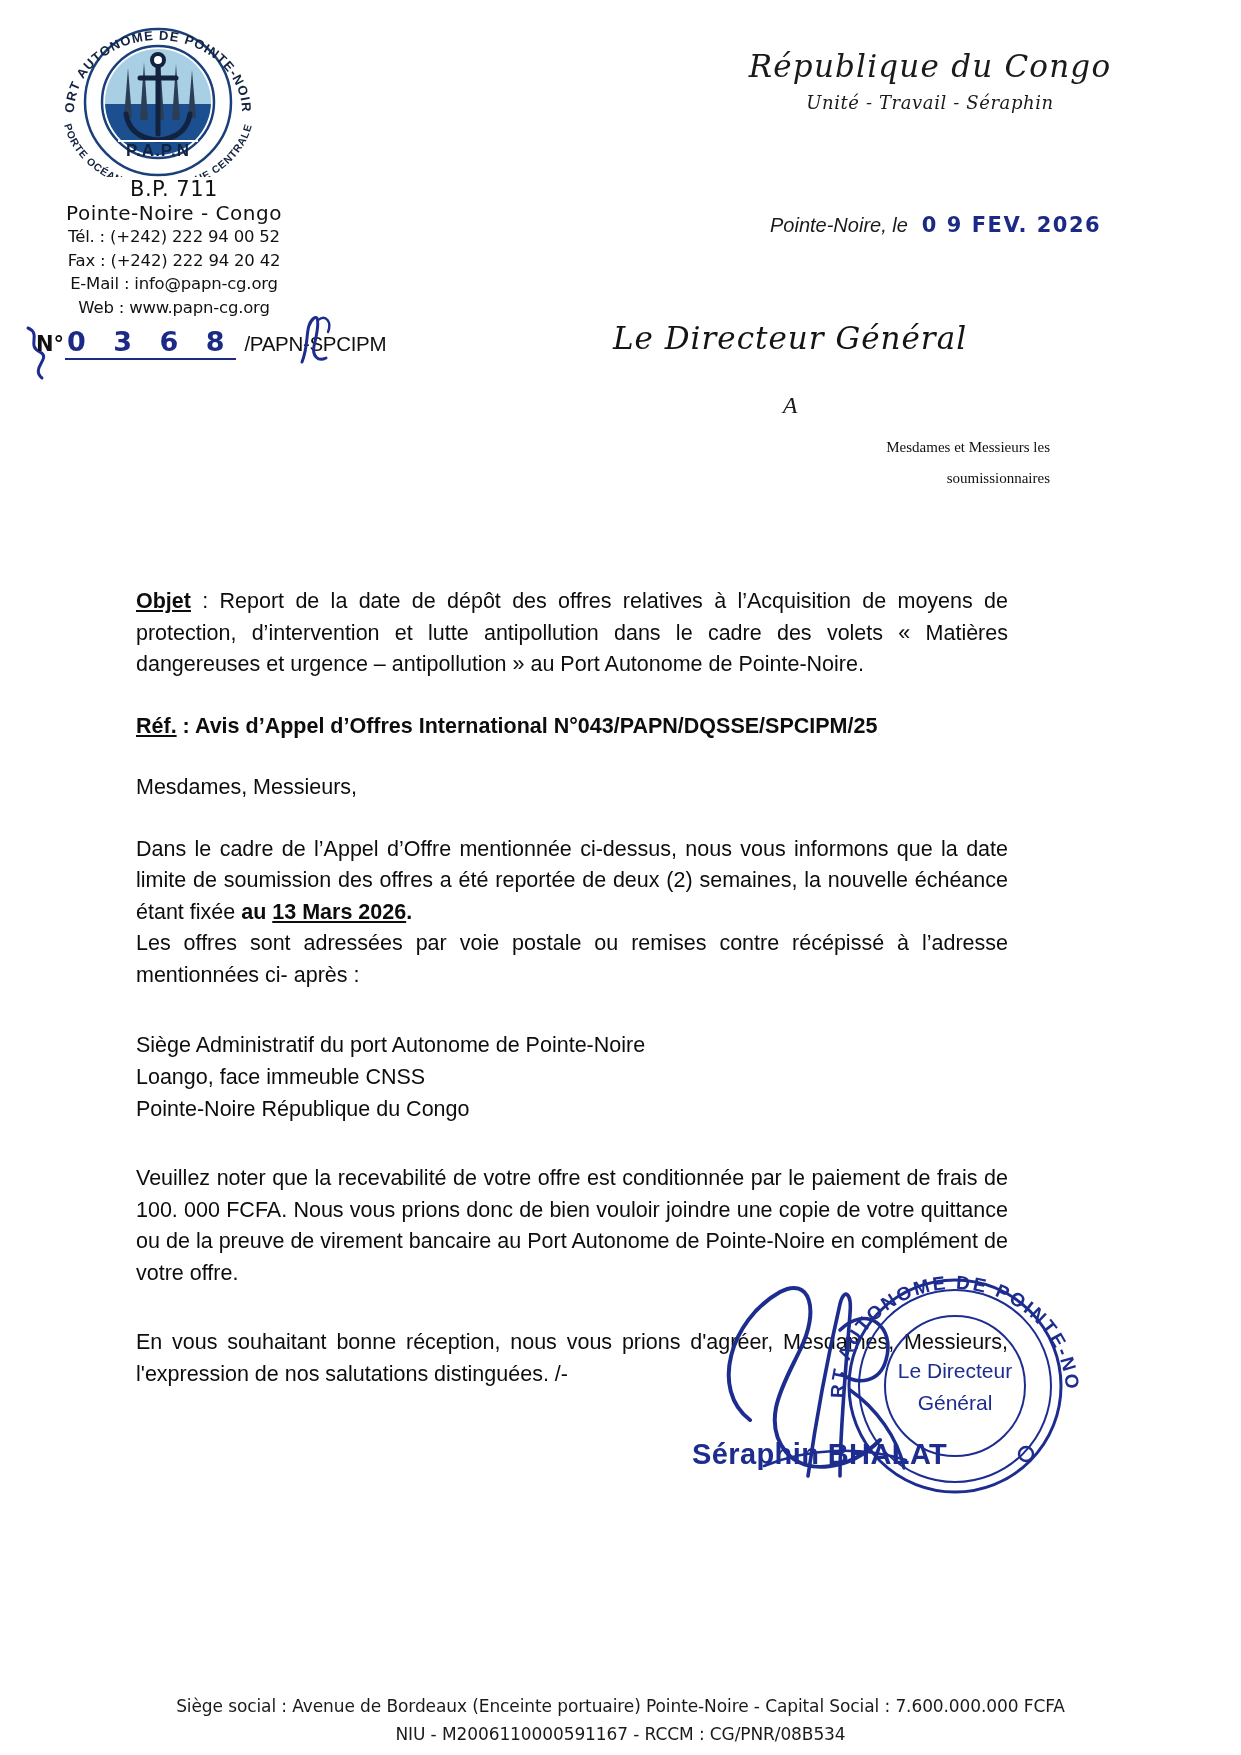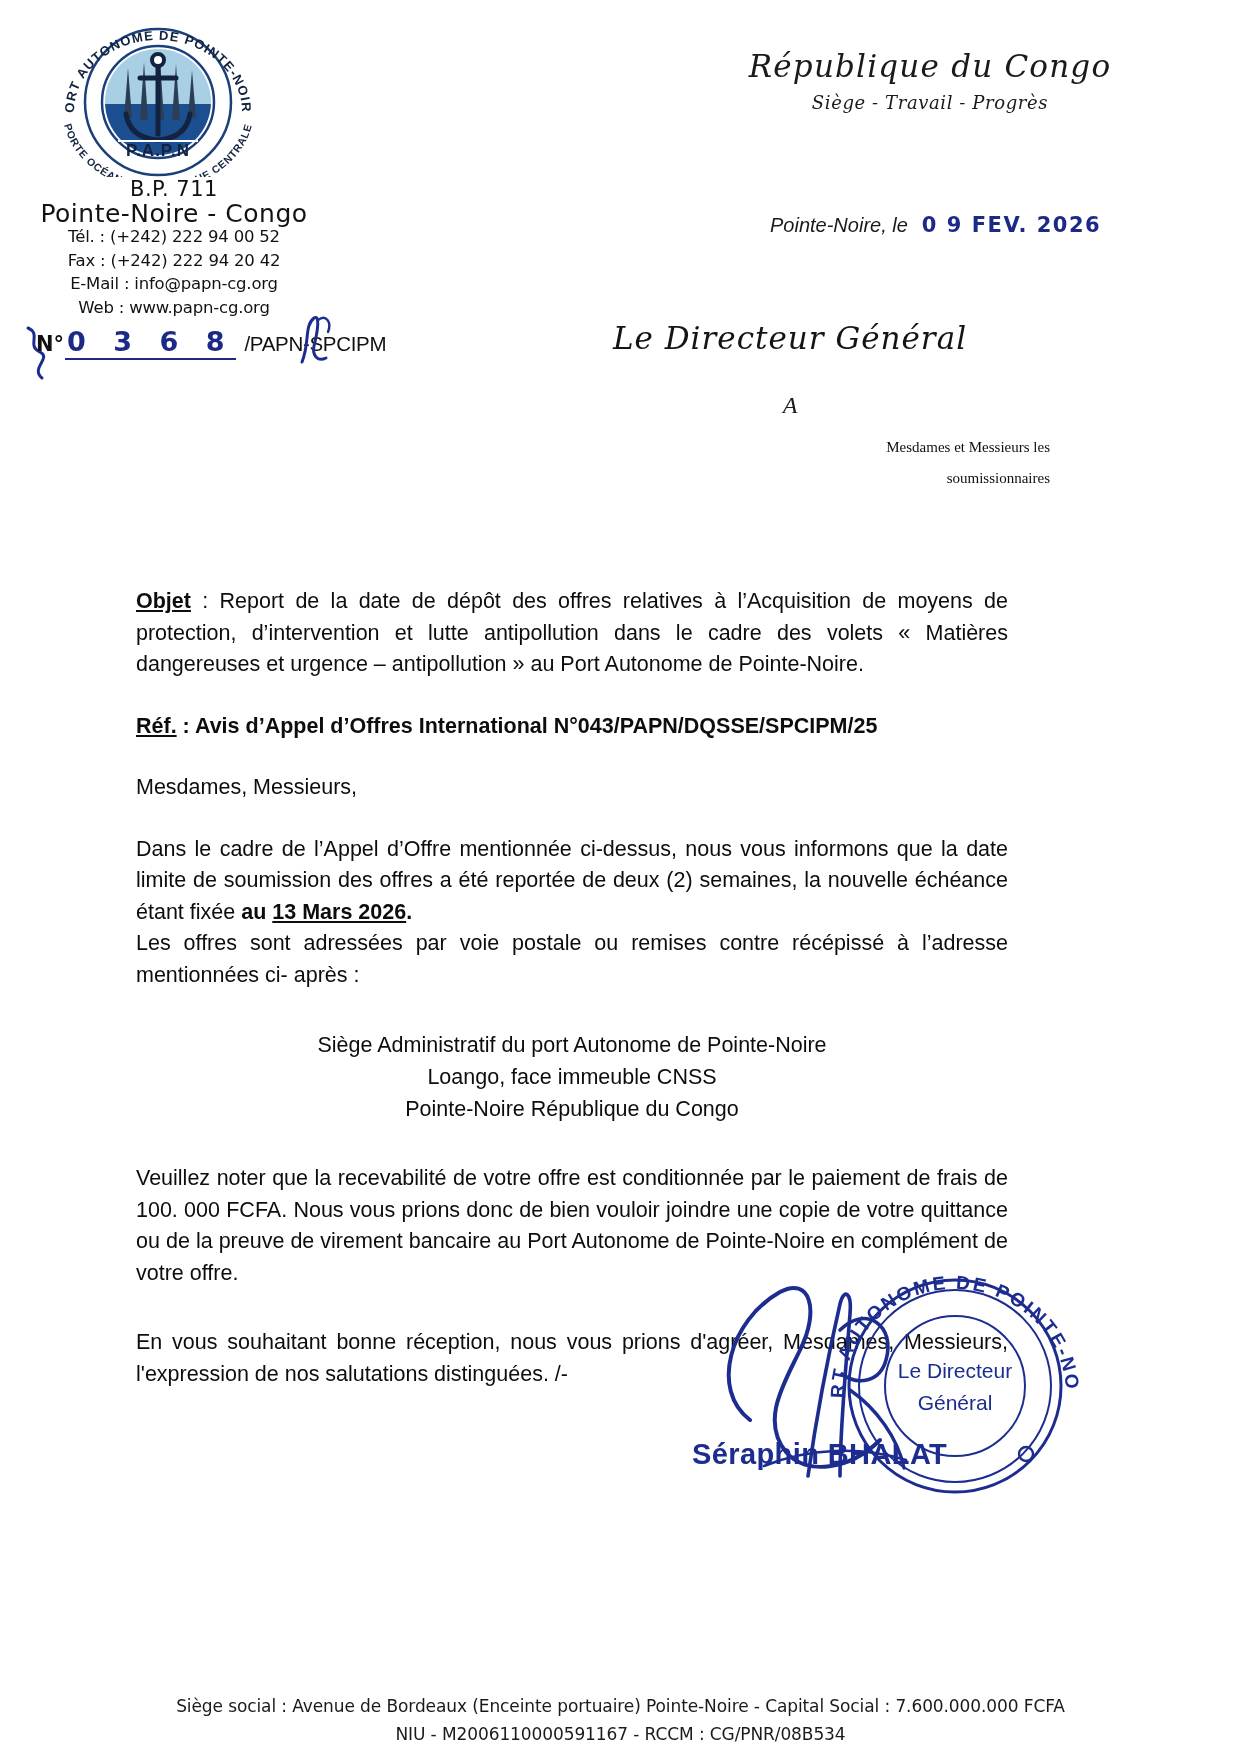--- a/index.html
+++ b/index.html
@@ -40,21 +40,21 @@
     font-size: 17.5px;
     line-height: 23.5px;
     color: #121212;
     letter-spacing: -0.2px;
   }
   .contact .bp {
     font-size: 21px;
     letter-spacing: 0.5px;
   }
   .contact .pn {
-    font-size: 25px;
+    font-size: 20px;
     letter-spacing: 0.5px;
   }
   .contact .sm { font-size: 16.5px; }
 
   
   .refline {
     position: absolute;
     left: 36px;
     top: 326px;
     height: 40px;
@@ -202,21 +202,21 @@
     font-weight: bold;
     text-decoration: underline;
   }
   .bold { font-weight: bold; }
   .u { text-decoration: underline; }
   .ref-head {
     font-weight: bold;
     font-size: 21.5px;
   }
   .center-block {
-    text-align: center;
+    text-align: left;
     line-height: 32px;
   }
 
   
   .sig-name {
     position: absolute;
     left: 692px;
     top: 1438px;
     font-family: "Liberation Sans", sans-serif;
     font-weight: bold;
@@ -322,21 +322,21 @@
     <span class="ref-digits">0 3 6 8</span>
     <span class="ref-suffix">/PAPN-SPCIPM</span>
   </div>
   <svg class="scribble-right" viewBox="0 0 48 58">
     <path d="M 10,50 C 18,30 12,14 22,6 C 28,2 26,18 22,34 C 20,44 26,50 34,46" stroke="#1d2d8f" stroke-width="3" fill="none" stroke-linecap="round"></path>
     <path d="M 26,8 C 34,2 40,10 36,20" stroke="#1d2d8f" stroke-width="2.4" fill="none" stroke-linecap="round"></path>
   </svg>
 
   <div class="republic">
     <div class="r1">République du Congo</div>
-    <div class="r2">Siège - Travail - Progrès</div>
+    <div class="r2">Unité - Travail - Séraphin</div>
   </div>
 
   <div class="dateline">
     <span class="place">Pointe-Noire, le</span>
     <span class="date-stamp">0 9  FEV.  2026</span>
   </div>
 
   <div class="director">Le Directeur Général</div>
   <div class="a-letter">A</div>
   <div class="addressee">

